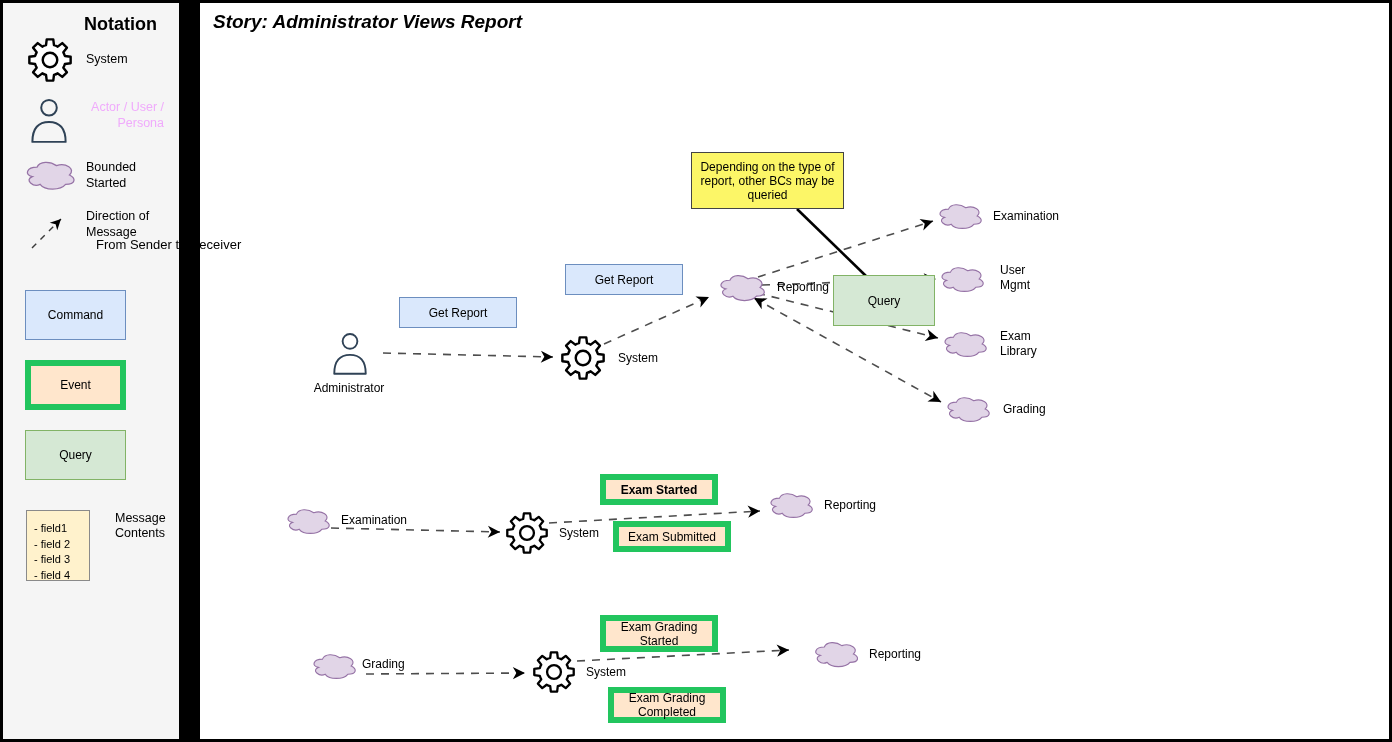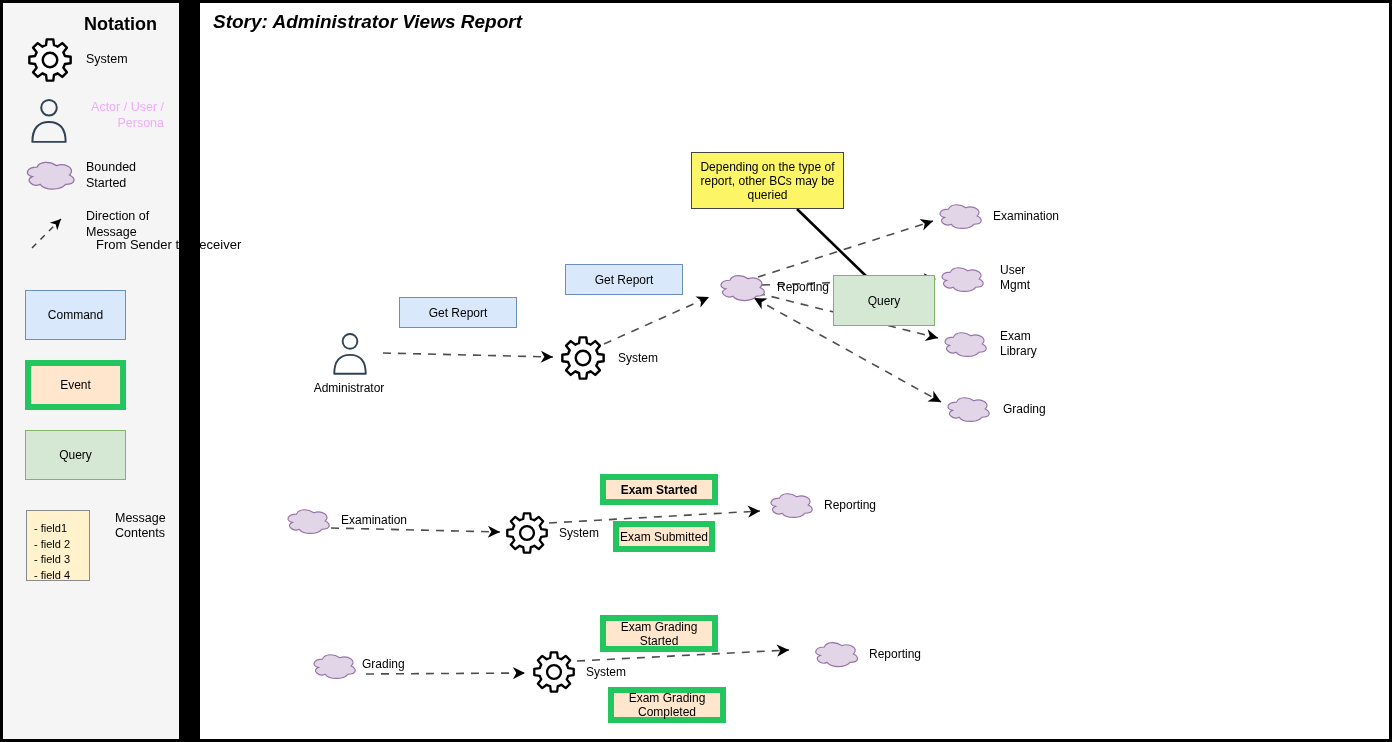--- a/index.html
+++ b/index.html
@@ -122,20 +122,20 @@
 <div class="box note wrap" style="left:691px;top:152px;width:153px;height:57px;">Depending on the type of report, other BCs may be queried</div>
 <div class="box qry" style="left:833px;top:275px;width:102px;height:51px;">Query</div>
 <div class="lbl" style="left:993px;top:209px;">Examination</div>
 <div class="lbl wrap" style="left:1000px;top:263px;width:42px;">User Mgmt</div>
 <div class="lbl wrap" style="left:1000px;top:329px;width:46px;">Exam Library</div>
 <div class="lbl" style="left:1003px;top:402px;">Grading</div>
 
 <div class="lbl" style="left:341px;top:513px;">Examination</div>
 <div class="lbl" style="left:559px;top:526px;">System</div>
 <div class="box evt" style="left:600px;top:474px;width:118px;height:31px;font-weight:bold;">Exam Started</div>
-<div class="box evt" style="left:613px;top:521px;width:102px;height:31px;">Exam Submitted</div>
+<div class="box evt" style="left:613px;top:521px;width:118px;height:31px;">Exam Submitted</div>
 <div class="lbl" style="left:824px;top:498px;">Reporting</div>
 
 <div class="lbl" style="left:362px;top:657px;">Grading</div>
 <div class="lbl" style="left:586px;top:665px;">System</div>
 <div class="box evt wrap" style="left:600px;top:615px;width:118px;height:37px;">Exam Grading Started</div>
 <div class="box evt wrap" style="left:608px;top:687px;width:118px;height:36px;">Exam Grading Completed</div>
 <div class="lbl" style="left:869px;top:647px;">Reporting</div>
 
 </body></html>

